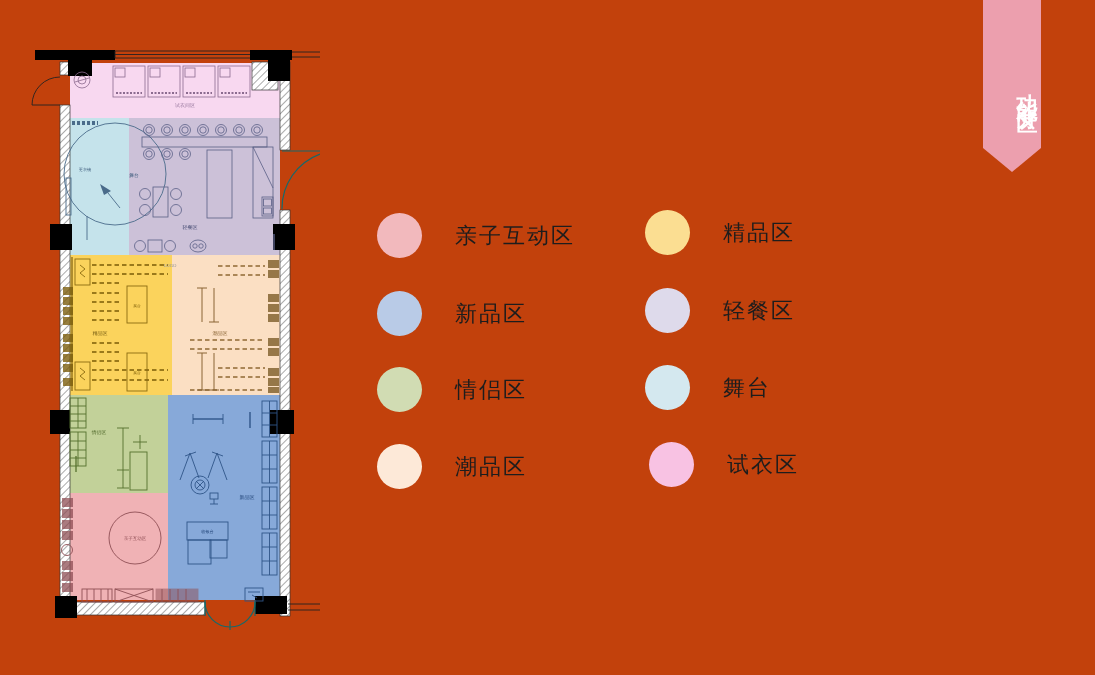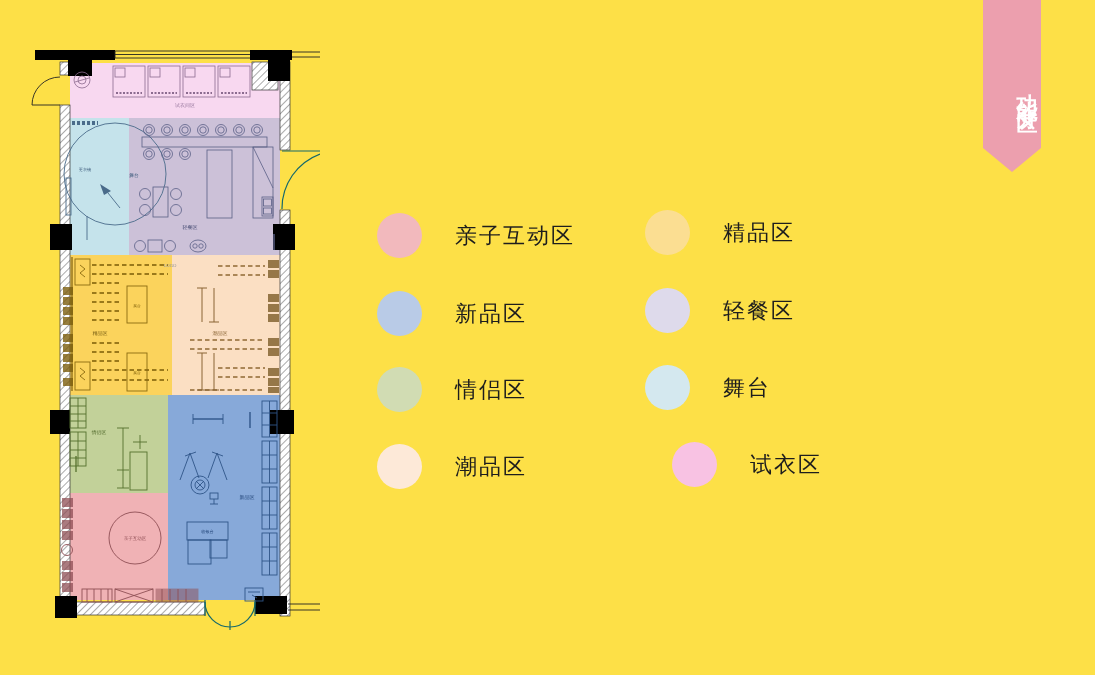--- a/index.html
+++ b/index.html
@@ -1,16 +1,16 @@
 <!DOCTYPE html>
 <html><head>
 <meta charset="utf-8">
 <style>
   html,body{margin:0;padding:0;background:#ffffff;}
-  #slide{position:relative;width:1095px;height:675px;background:#fde047;overflow:hidden;
+  #slide{position:relative;width:1095px;height:675px;background:#c2410c;overflow:hidden;
          font-family:"DejaVu Sans","Liberation Sans",sans-serif;}
   
   #plan{position:absolute;left:30px;top:38px;width:290px;height:600px;}
   
   .legend-item{position:absolute;display:flex;align-items:center;height:45px;}
   .legend-swatch{width:45px;height:45px;border-radius:50%;flex:0 0 45px;}
   .legend-label{margin-left:33px;font-family:"DejaVu Serif","Liberation Serif",serif;
                 font-size:22px;color:#1d1d1d;letter-spacing:2px;white-space:nowrap;}
   
   #ribbon{position:absolute;left:983px;top:0;width:58px;height:172px;
@@ -367,21 +367,21 @@
     <span class="legend-label">精品区</span>
   </div>
   <div class="legend-item" style="left:645px;top:288px">
     <span class="legend-swatch" style="background: rgb(222, 218, 235);"></span>
     <span class="legend-label">轻餐区</span>
   </div>
   <div class="legend-item" style="left:645px;top:365px">
     <span class="legend-swatch" style="background: rgb(212, 232, 239);"></span>
     <span class="legend-label">舞台</span>
   </div>
-  <div class="legend-item" style="left:672px;top:442px">
+  <div class="legend-item" style="left:649px;top:442px">
     <span class="legend-swatch" style="background: rgb(248, 194, 227);"></span>
     <span class="legend-label">试衣区</span>
   </div>
 </div>
 
 <div id="ribbon" style="background: rgb(236, 159, 174);">
   <div id="ribbon-label">功能分区</div>
 </div>
 
 </div>

